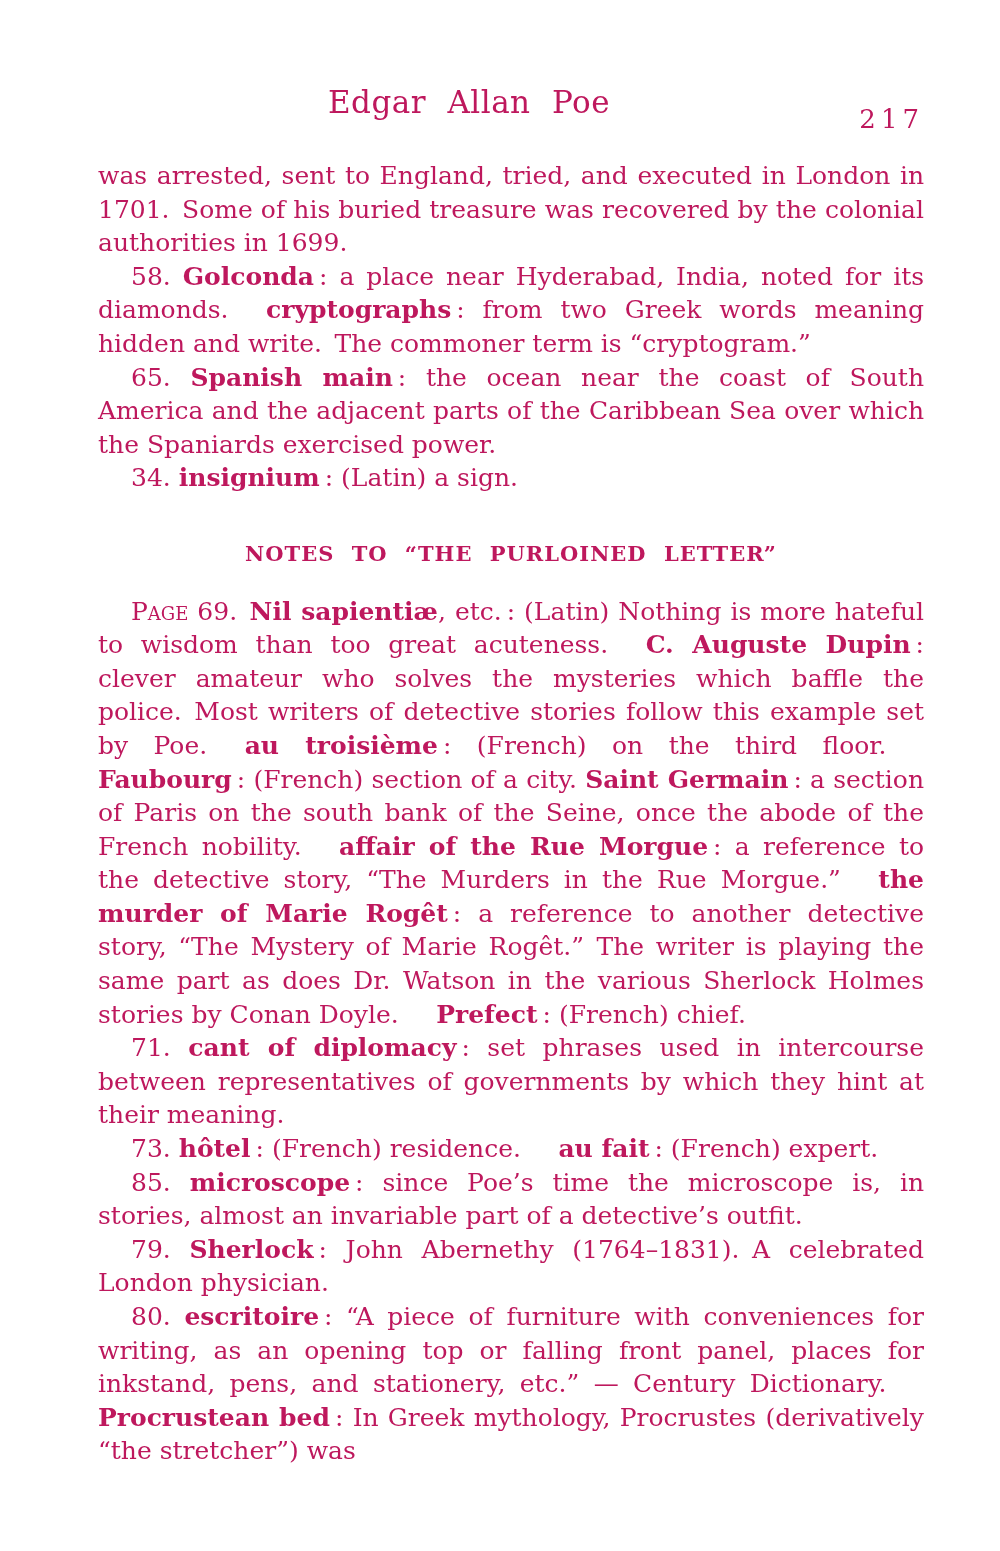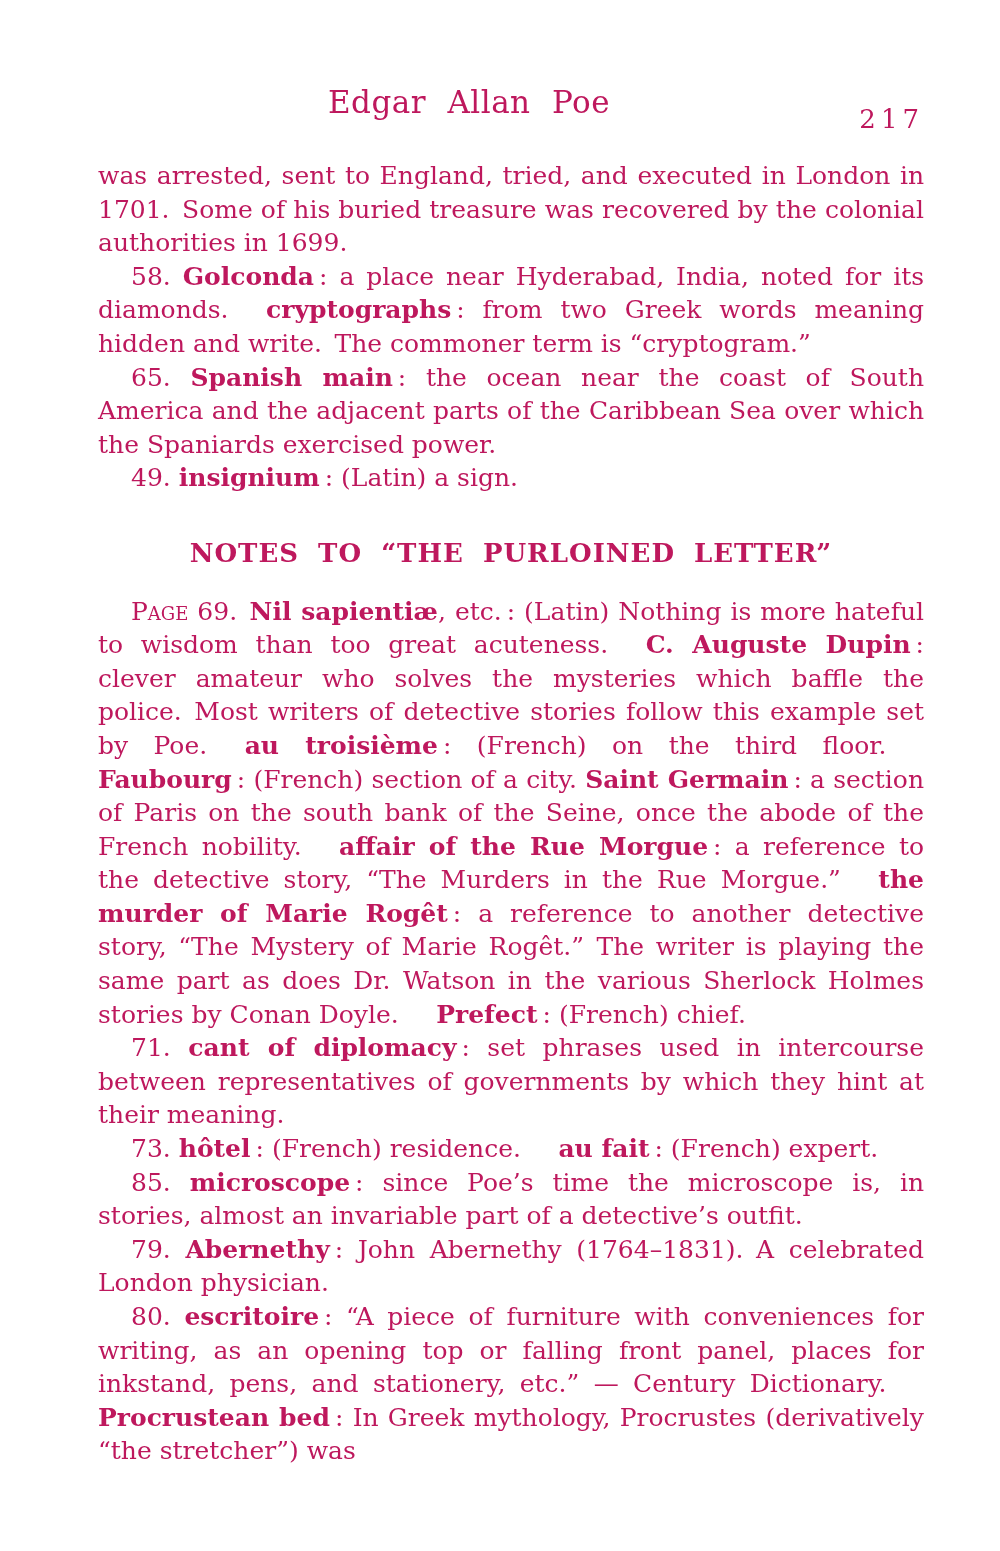--- a/index.html
+++ b/index.html
@@ -48,21 +48,21 @@
     margin: 0;
     padding: 0;
   }
   p.entry {
     text-indent: 33px;
   }
   p.heading {
     text-align: center;
     text-indent: 0;
     font-weight: bold;
-    font-size: 26px;
+    font-size: 21px;
     word-spacing: 9px;
     letter-spacing: 1px;
   }
   p.intro {
     text-align: center;
     text-indent: 0;
   }
   
   [data-name="section-heading"] { margin-top: 42px !important; }
   [data-name="intro-line"]      { margin-top: 21px !important; }
@@ -78,22 +78,22 @@
 
 <div class="page" data-name="book-page">
   <div class="running-header" data-name="running-header">
     <span data-name="page-title">Edgar Allan Poe</span>
   </div>
   <div class="page-number" data-name="page-number">217</div>
   <div class="body-text" id="page-body" data-name="page-body">
       <p class="body" data-name="para-continuation"><span class="seg-n" data-name="text-segment">was arrested, sent to England, tried, and executed in London in 1701. Some of his buried treasure was recovered by the colonial authorities in 1699.</span></p>
       <p class="entry" data-name="note-58"><span class="seg-n" data-name="text-segment">58. </span><span class="seg-b" data-name="text-segment">Golconda</span><span class="seg-n" data-name="text-segment"> : a place near Hyderabad, India, noted for its diamonds.  </span><span class="seg-b" data-name="text-segment">cryptographs</span><span class="seg-n" data-name="text-segment"> : from two Greek words meaning </span><span class="seg-i" data-name="text-segment">hidden</span><span class="seg-n" data-name="text-segment"> and </span><span class="seg-i" data-name="text-segment">write</span><span class="seg-n" data-name="text-segment">. The commoner term is “cryptogram.”</span></p>
       <p class="entry" data-name="note-59"><span class="seg-n" data-name="text-segment">65. </span><span class="seg-b" data-name="text-segment">Spanish main</span><span class="seg-n" data-name="text-segment"> : the ocean near the coast of South America and the adjacent parts of the Caribbean Sea over which the Spaniards exercised power.</span></p>
-      <p class="entry" data-name="note-67"><span class="seg-n" data-name="text-segment">49. </span><span class="seg-b" data-name="text-segment">insignium</span><span class="seg-n" data-name="text-segment"> : (Latin) </span><span class="seg-i" data-name="text-segment">a sign</span><span class="seg-n" data-name="text-segment">.</span></p>
+      <p class="entry" data-name="note-67"><span class="seg-n" data-name="text-segment">34. </span><span class="seg-b" data-name="text-segment">insignium</span><span class="seg-n" data-name="text-segment"> : (Latin) </span><span class="seg-i" data-name="text-segment">a sign</span><span class="seg-n" data-name="text-segment">.</span></p>
       <p class="heading" data-name="section-heading"><span class="seg-n" data-name="text-segment">NOTES TO “THE PURLOINED LETTER”</span></p>
       <p class="entry" data-name="note-page-69"><span class="seg-sc" data-name="text-segment">Page</span><span class="seg-n" data-name="text-segment"> 69. </span><span class="seg-b" data-name="text-segment">Nil sapientiæ</span><span class="seg-n" data-name="text-segment">, etc. : (Latin) </span><span class="seg-i" data-name="text-segment">Nothing is more hateful to wisdom than too great acuteness.</span><span class="seg-n" data-name="text-segment">  </span><span class="seg-b" data-name="text-segment">C. Auguste Dupin</span><span class="seg-n" data-name="text-segment"> : clever amateur who solves the mysteries which baffle the police. Most writers of detective stories follow this example set by Poe.  </span><span class="seg-b" data-name="text-segment">au troisième</span><span class="seg-n" data-name="text-segment"> : (French) </span><span class="seg-i" data-name="text-segment">on the third floor</span><span class="seg-n" data-name="text-segment">.  </span><span class="seg-b" data-name="text-segment">Faubourg</span><span class="seg-n" data-name="text-segment"> : (French) section of a city. </span><span class="seg-b" data-name="text-segment">Saint Germain</span><span class="seg-n" data-name="text-segment"> : a section of Paris on the south bank of the Seine, once the abode of the French nobility.  </span><span class="seg-b" data-name="text-segment">affair of the Rue Morgue</span><span class="seg-n" data-name="text-segment"> : a reference to the detective story, “The Murders in the Rue Morgue.”  </span><span class="seg-b" data-name="text-segment">the murder of Marie Rogêt</span><span class="seg-n" data-name="text-segment"> : a reference to another detective story, “The Mystery of Marie Rogêt.” The writer is playing the same part as does Dr. Watson in the various Sherlock Holmes stories by Conan Doyle.  </span><span class="seg-b" data-name="text-segment">Prefect</span><span class="seg-n" data-name="text-segment"> : (French) </span><span class="seg-i" data-name="text-segment">chief</span><span class="seg-n" data-name="text-segment">.</span></p>
       <p class="entry" data-name="note-71"><span class="seg-n" data-name="text-segment">71. </span><span class="seg-b" data-name="text-segment">cant of diplomacy</span><span class="seg-n" data-name="text-segment"> : set phrases used in intercourse between representatives of governments by which they hint at their meaning.</span></p>
       <p class="entry" data-name="note-73"><span class="seg-n" data-name="text-segment">73. </span><span class="seg-b" data-name="text-segment">hôtel</span><span class="seg-n" data-name="text-segment"> : (French) </span><span class="seg-i" data-name="text-segment">residence</span><span class="seg-n" data-name="text-segment">.  </span><span class="seg-b" data-name="text-segment">au fait</span><span class="seg-n" data-name="text-segment"> : (French) </span><span class="seg-i" data-name="text-segment">expert</span><span class="seg-n" data-name="text-segment">.</span></p>
       <p class="entry" data-name="note-76"><span class="seg-n" data-name="text-segment">85. </span><span class="seg-b" data-name="text-segment">microscope</span><span class="seg-n" data-name="text-segment"> : since Poe’s time the microscope is, in stories, almost an invariable part of a detective’s outfit.</span></p>
-      <p class="entry" data-name="note-79"><span class="seg-n" data-name="text-segment">79. </span><span class="seg-b" data-name="text-segment">Abernethy</span><span class="seg-n" data-name="text-segment"> : John Abernethy (1764–1831). A celebrated London physician.</span></p>
+      <p class="entry" data-name="note-79"><span class="seg-n" data-name="text-segment">79. </span><span class="seg-b" data-name="text-segment">Sherlock</span><span class="seg-n" data-name="text-segment"> : John Abernethy (1764–1831). A celebrated London physician.</span></p>
       <p class="entry" data-name="note-80"><span class="seg-n" data-name="text-segment">80. </span><span class="seg-b" data-name="text-segment">escritoire</span><span class="seg-n" data-name="text-segment"> : “A piece of furniture with conveniences for writing, as an opening top or falling front panel, places for inkstand, pens, and stationery, etc.” — </span><span class="seg-i" data-name="text-segment">Century Dictionary</span><span class="seg-n" data-name="text-segment">.  </span><span class="seg-b" data-name="text-segment">Procrustean bed</span><span class="seg-n" data-name="text-segment"> : In Greek mythology, Procrustes (derivatively “the stretcher”) was</span></p>
     </div>
 </div>
 
 </body></html>

